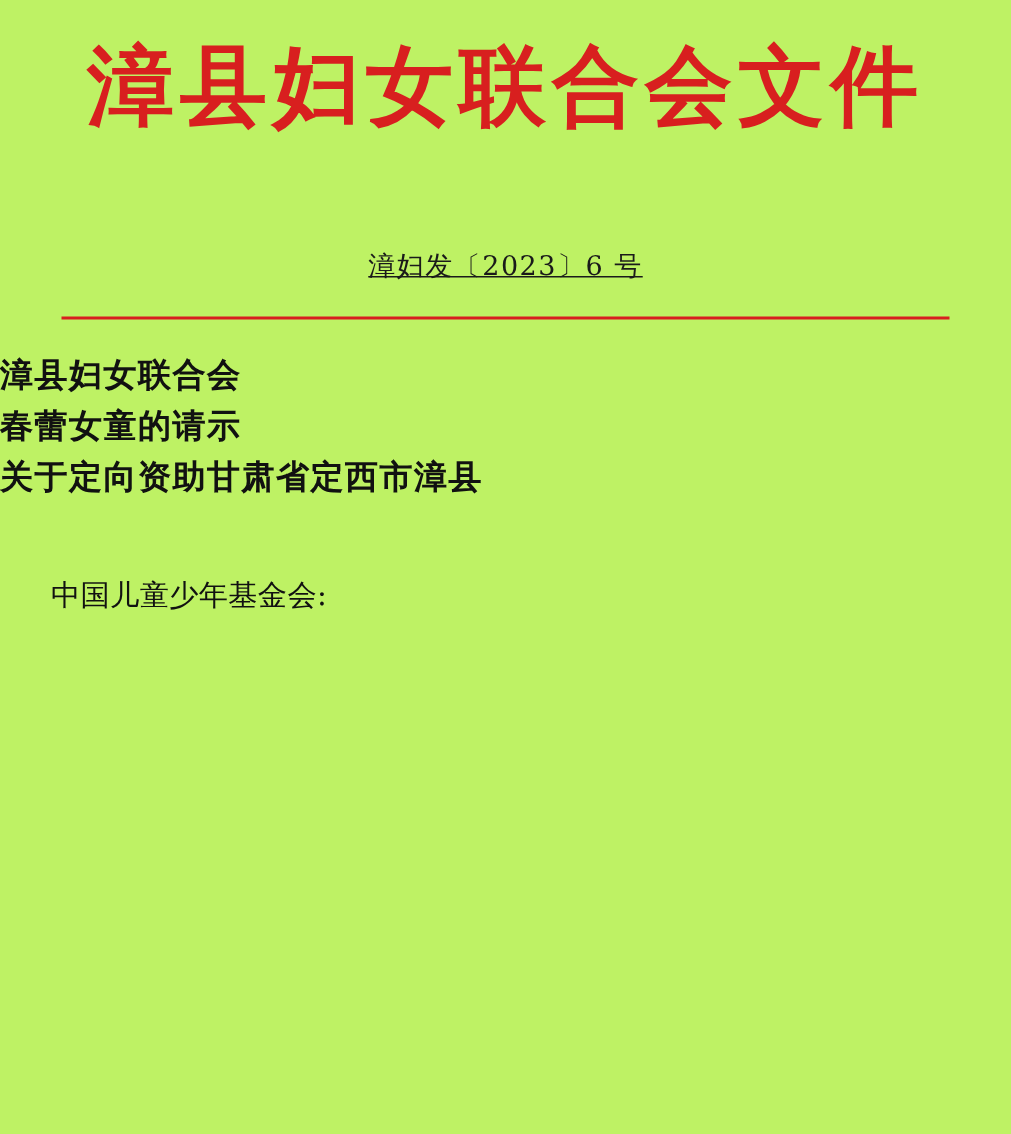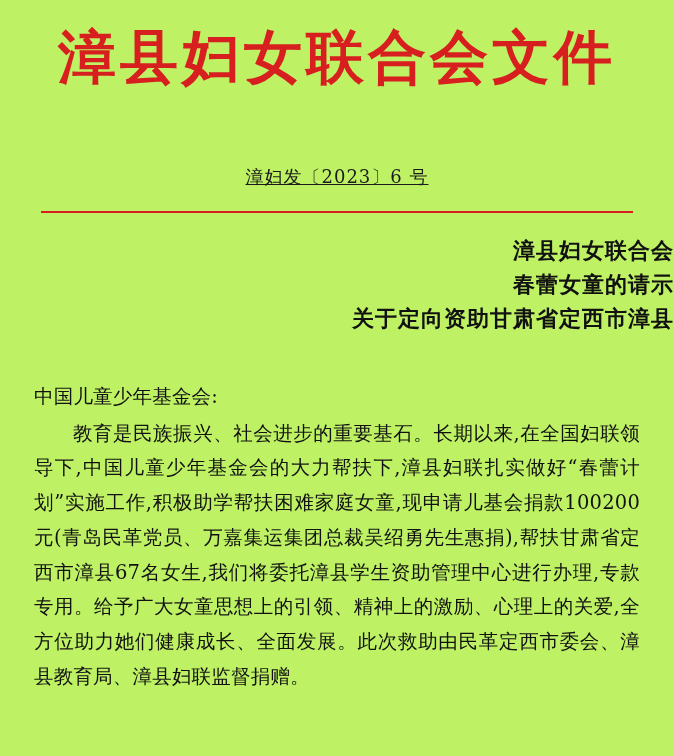--- a/index.html
+++ b/index.html
@@ -47,21 +47,21 @@
     left: 41px;
     width: 592px;
     height: 2px;
     background: #d81f1f;
   }
   .title-block {
     position: absolute;
     top: 233px;
     left: 0;
     width: 674px;
-    text-align: right;
+    text-align: left;
     font-size: 22px;
     font-weight: bold;
     line-height: 1.55;
     color: #111;
     font-family: "DejaVu Serif", "Liberation Serif", serif;
     letter-spacing: 1px;
   }
   .body-area {
     position: absolute;
     top: 380px;
@@ -96,16 +96,15 @@
   <div class="red-rule"></div>
 
   <div class="title-block">
     <div>漳县妇女联合会</div>
     <div>春蕾女童的请示</div>
     <div>关于定向资助甘肃省定西市漳县</div>
   </div>
 
   <div class="body-area">
     <p class="salutation">中国儿童少年基金会:</p>
-    <p class="para">教育是民族振兴、社会进步的重要基石。长期以来,在全国妇联领导下,中国儿童少年基金会的大力帮扶下,漳县妇联扎实做好“春蕾计划”实施工作,积极助学帮扶困难家庭女童,现申请儿基会捐款100200元(青岛民革党员、万嘉集运集团总裁吴绍勇先生惠捐),帮扶甘肃省定西市漳县67名女生,我们将委托漳县学生资助管理中心进行办理,专款专用。给予广大女童思想上的引领、精神上的激励、心理上的关爱,全方位助力她们健康成长、全面发展。此次救助由民革定西市委会、漳县教育局、漳县妇联监督捐赠。</p>
   </div>
 
 </div>
 
 </body></html>

